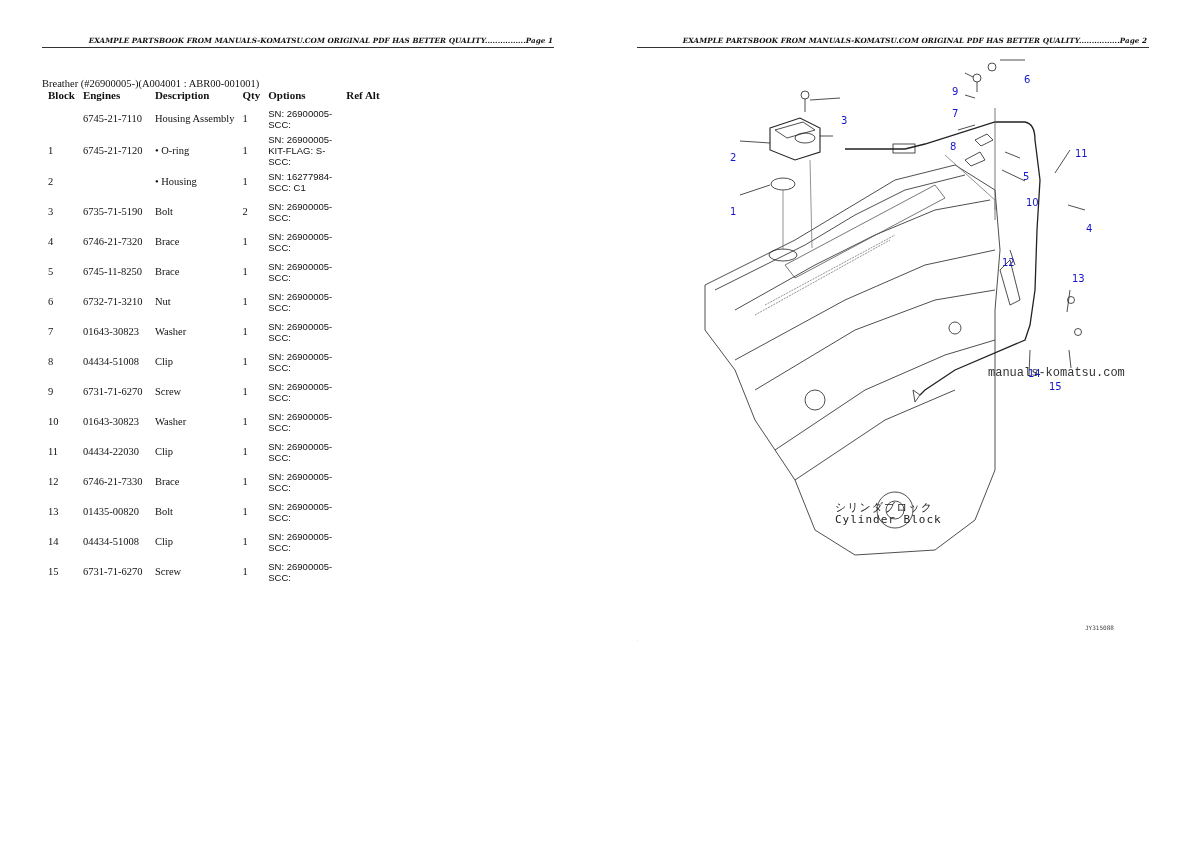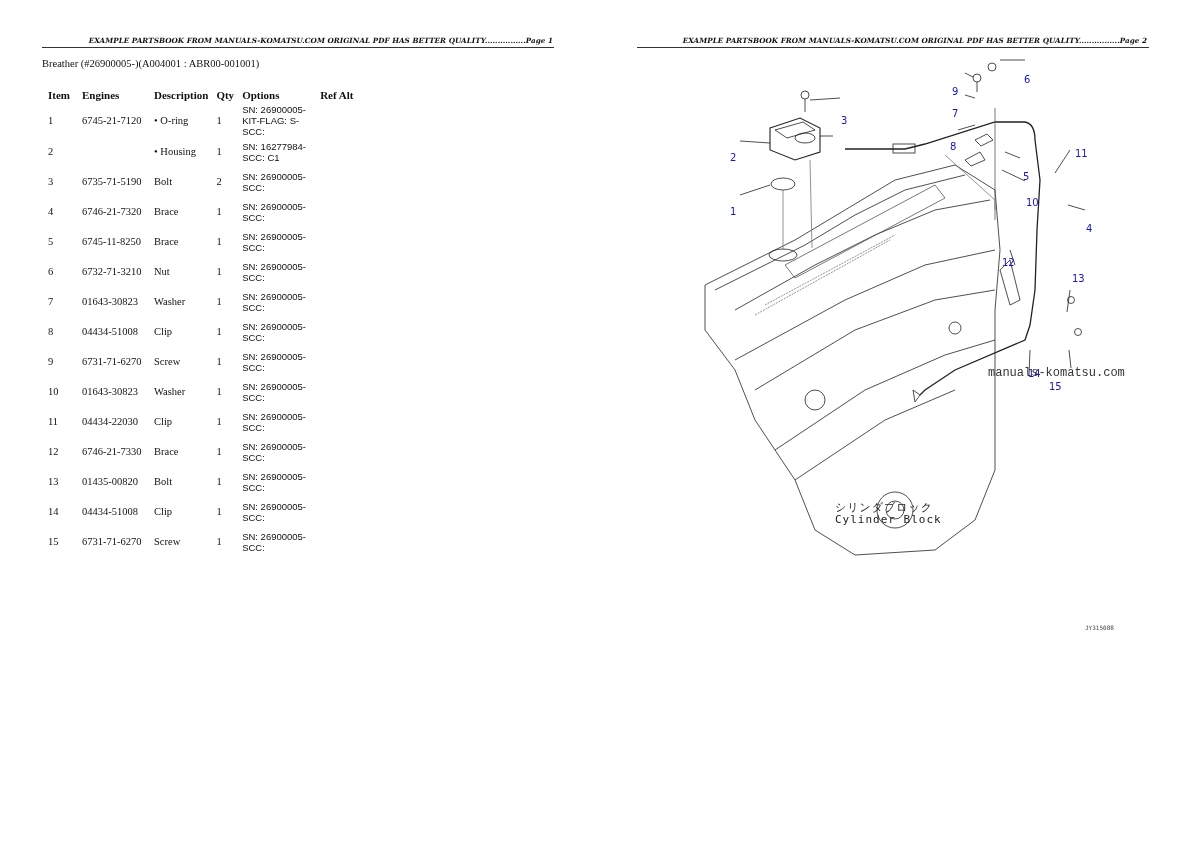--- a/index.html
+++ b/index.html
@@ -8,21 +8,21 @@
   .p1{left:0;width:595px;}
   .p2{left:595px;width:595px;}
   .hdr{position:absolute;top:26px;font-family:"DejaVu Serif",serif;font-style:italic;font-weight:bold;font-size:7.2px;letter-spacing:0.05px;white-space:nowrap;text-align:right;}
   .hdr-line{position:absolute;top:37px;height:0;border-top:1px solid #333;}
   .p1 .hdr{left:42px;width:511px;}
   .p1 .hdr-line{left:42px;width:512px;}
   .p2 .hdr{left:42px;width:510px;}
   .p2 .hdr-line{left:42px;width:512px;}
   .crumbs{position:absolute;left:42px;top:45px;font-size:10.5px;white-space:nowrap;font-family:"Liberation Serif",serif;}
   .crumbs a{color:#1a1acc;text-decoration:underline;margin-right:4px;}
-  .subtitle{position:absolute;left:42px;top:48px;font-size:10.5px;font-family:"Liberation Serif",serif;white-space:nowrap;text-align:center;}
+  .subtitle{position:absolute;left:42px;top:68px;font-size:10.5px;font-family:"Liberation Serif",serif;white-space:nowrap;text-align:center;}
   table.parts{position:absolute;left:44px;top:76px;border-collapse:collapse;font-family:"Liberation Serif",serif;font-size:10.5px;}
   table.parts th{font-weight:bold;text-align:left;padding:2px 4px 3px 4px;height:13px;font-size:11px;}
   table.parts td{padding:0 4px;vertical-align:middle;line-height:11.5px;}
   table.parts tr.row td{height:30px;}
   table.parts td.opt{font-family:"Liberation Sans",sans-serif;font-size:9.5px;width:70px;line-height:11px;}
   .c-item{width:26px;}
   .c-part{width:64px;white-space:nowrap;}
   .c-desc{white-space:nowrap;}
   .c-qty{width:14px;}
   .diagram{position:absolute;left:100px;top:40px;width:440px;height:520px;}
@@ -37,29 +37,37 @@
 
 <div class="page p1">
   <div class="hdr">EXAMPLE PARTSBOOK FROM MANUALS-KOMATSU.COM ORIGINAL PDF HAS BETTER QUALITY................Page 1</div>
   <div class="hdr-line"></div>
 
   <div class="subtitle">Breather (#26900005-)(A004001 : ABR00-001001)</div>
 
   <table class="parts">
     <thead>
       <tr>
-        <th>Item</th>
+        <th>Block</th>
         <th>Engines</th>
         <th>Description</th>
         <th>Qty</th>
         <th>Options</th>
         <th>Ref Alt</th>
       </tr>
     </thead>
     <tbody id="parts-body">
+        <tr class="row">
+          <td class="c-item"></td>
+          <td class="c-part">6745-21-7110</td>
+          <td class="c-desc">Housing Assembly</td>
+          <td class="c-qty">1</td>
+          <td class="opt">SN: 26900005-SCC:</td>
+          <td></td>
+        </tr>
         <tr class="row">
           <td class="c-item">1</td>
           <td class="c-part">6745-21-7120</td>
           <td class="c-desc">• O-ring</td>
           <td class="c-qty">1</td>
           <td class="opt">SN: 26900005-KIT-FLAG: S-SCC:</td>
           <td></td>
         </tr>
         <tr class="row">
           <td class="c-item">2</td>

